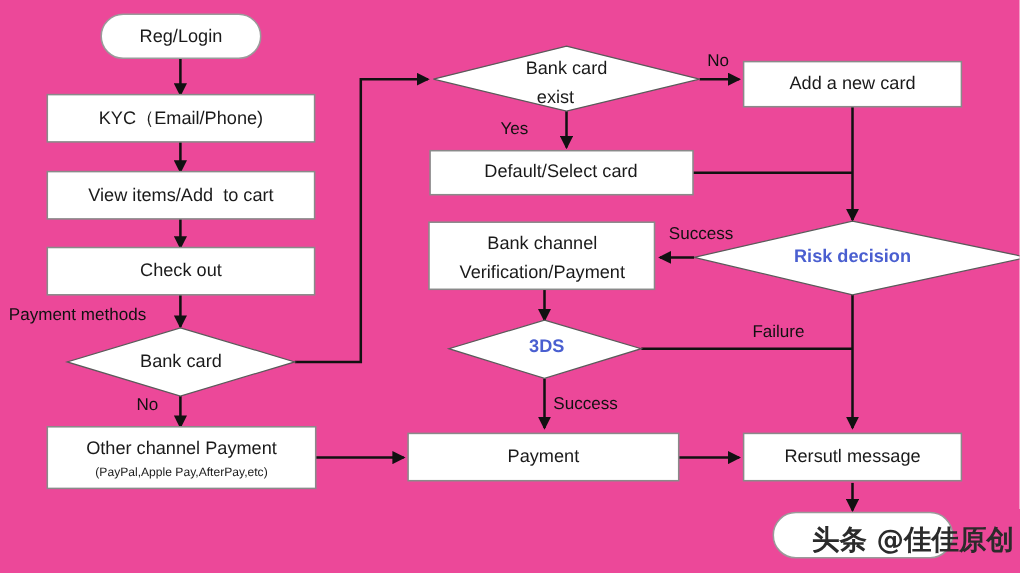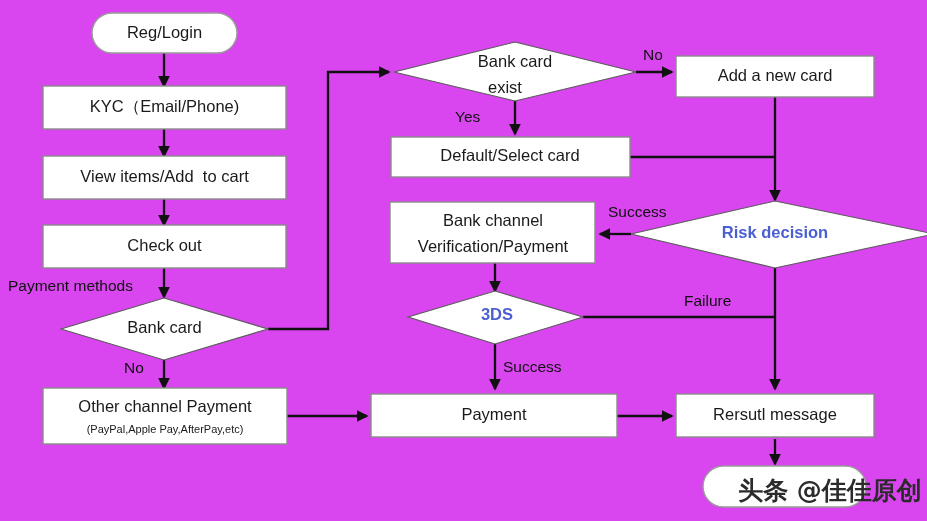--- a/index.html
+++ b/index.html
@@ -10,21 +10,21 @@
   body {
     width: 927px;
     height: 521px;
     overflow: hidden;
     font-family: "Liberation Sans", "DejaVu Sans", sans-serif;
   }
   #flowchart-root {
     position: relative;
     width: 927px;
     height: 521px;
-    background: #d946ef;
+    background: #ec4899;
   }
   svg#flow-svg {
     display: block;
     width: 927px;
     height: 521px;
   }
   .node-shape {
     fill: #ffffff;
     stroke: #8a8a8a;
     stroke-width: 1.4;

